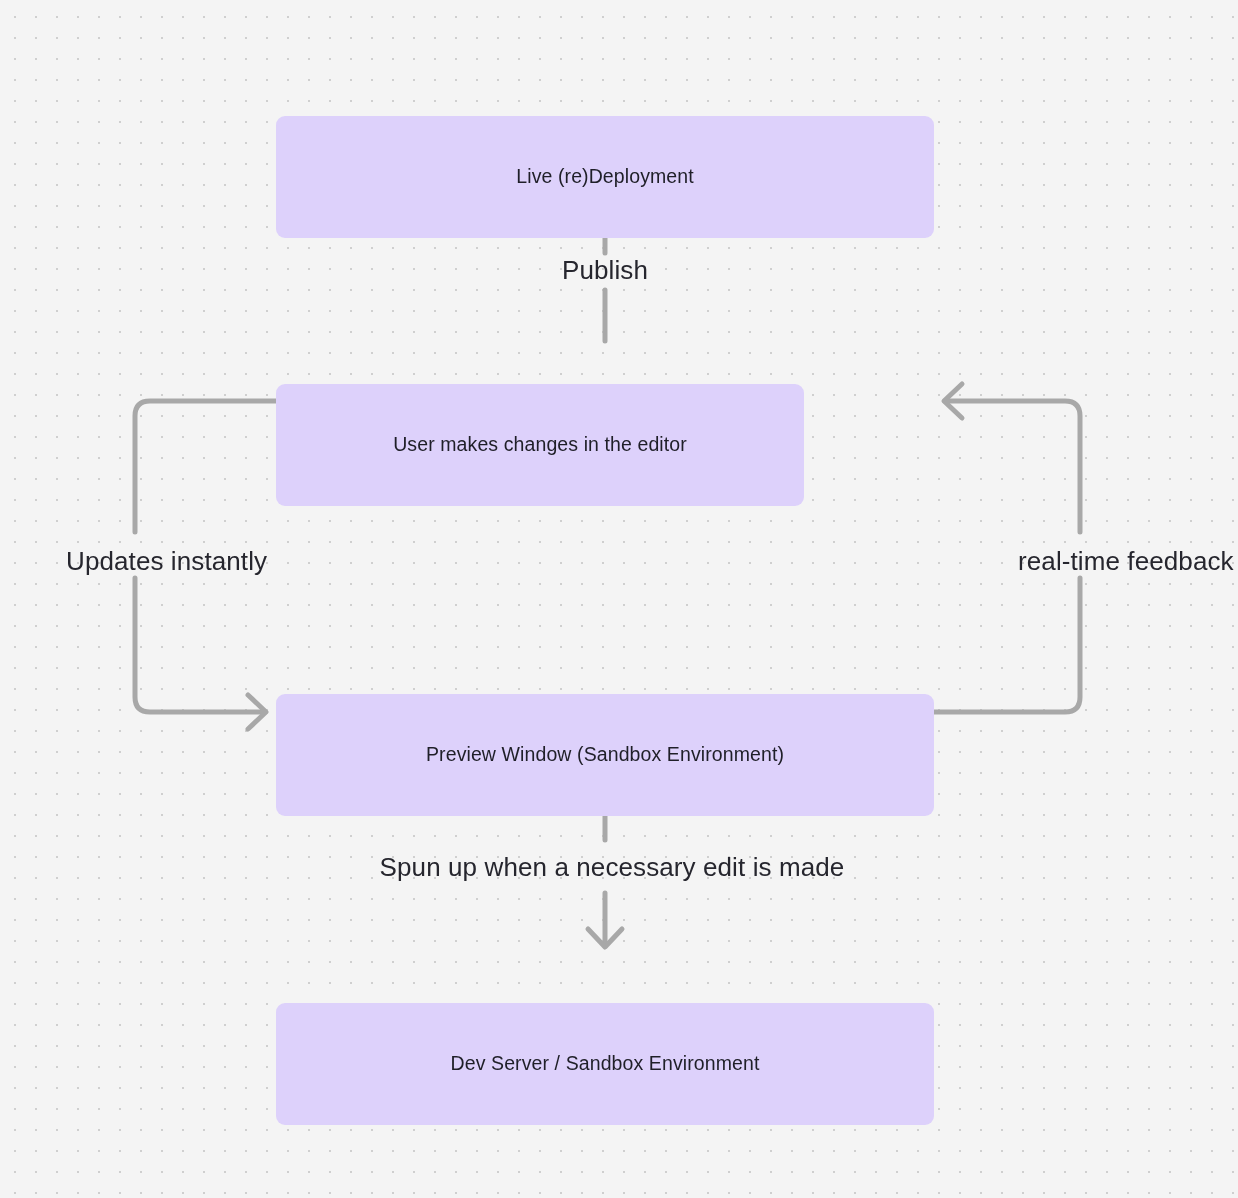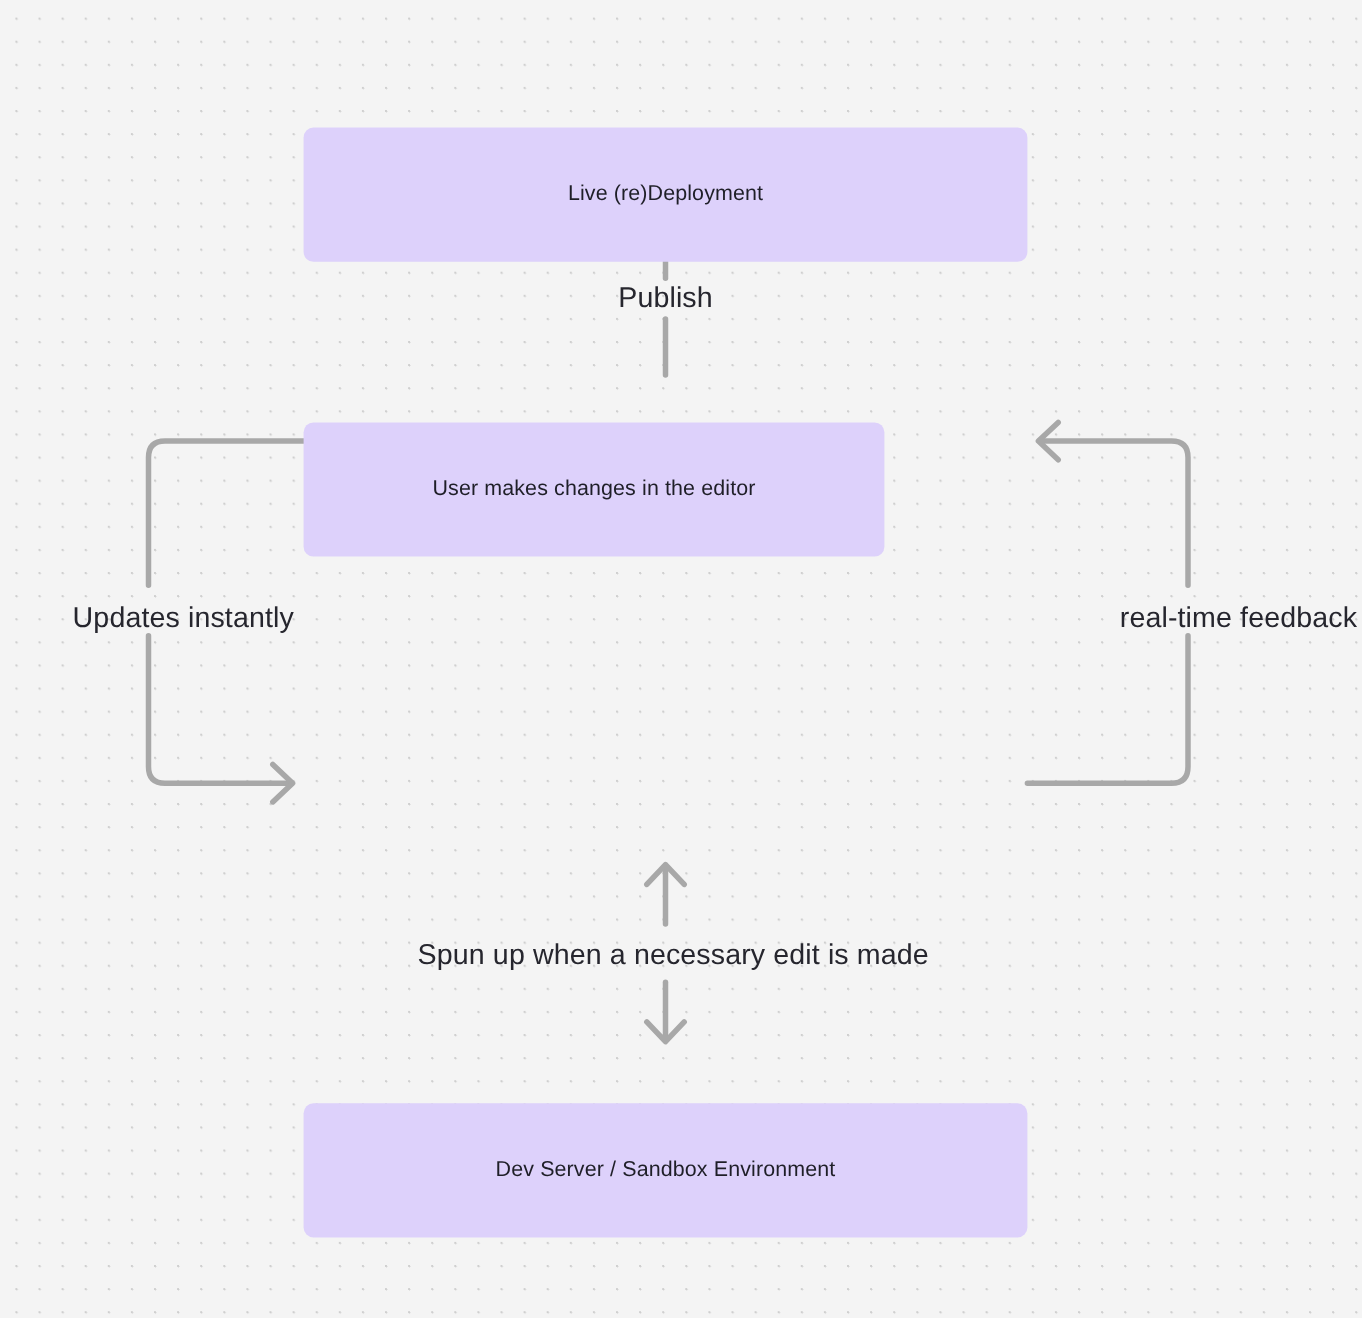--- a/index.html
+++ b/index.html
@@ -91,20 +91,23 @@
   </svg>
 
   <div class="node" id="node-live-deployment" style="left: 276px; top: 73px; width: 658px; height: 122px; background: rgb(221, 209, 251); color: rgb(31, 31, 40); border-radius: 9px;">
     <span>Live (re)Deployment</span>
   </div>
 
   <div class="node" id="node-user-edits" style="left: 276px; top: 341px; width: 528px; height: 122px; background: rgb(221, 209, 251); color: rgb(31, 31, 40); border-radius: 9px;">
     <span>User makes changes in the editor</span>
   </div>
 
+  <div class="node" id="node-preview-window" style="left: 276px; top: 651px; width: 658px; height: 122px; background: rgb(221, 209, 251); color: rgb(31, 31, 40); border-radius: 9px;">
+    <span>Preview Window (Sandbox Environment)</span>
+  </div>
 
   <div class="node" id="node-dev-server" style="left: 276px; top: 960px; width: 658px; height: 122px; background: rgb(221, 209, 251); color: rgb(31, 31, 40); border-radius: 9px;">
     <span>Dev Server / Sandbox Environment</span>
   </div>
 
   <div class="edge-label el-center" id="label-publish" style="color: rgb(38, 38, 46); left: 605px; top: 270px;">Publish</div>
 
   <div class="edge-label" id="label-updates-instantly" style="color: rgb(38, 38, 46); left: 50px; top: 548px; margin-left: 16px;">Updates instantly</div>
 
   <div class="edge-label" id="label-real-time-feedback" style="color: rgb(38, 38, 46); left: 1018px; top: 548px;">real-time feedback</div>

